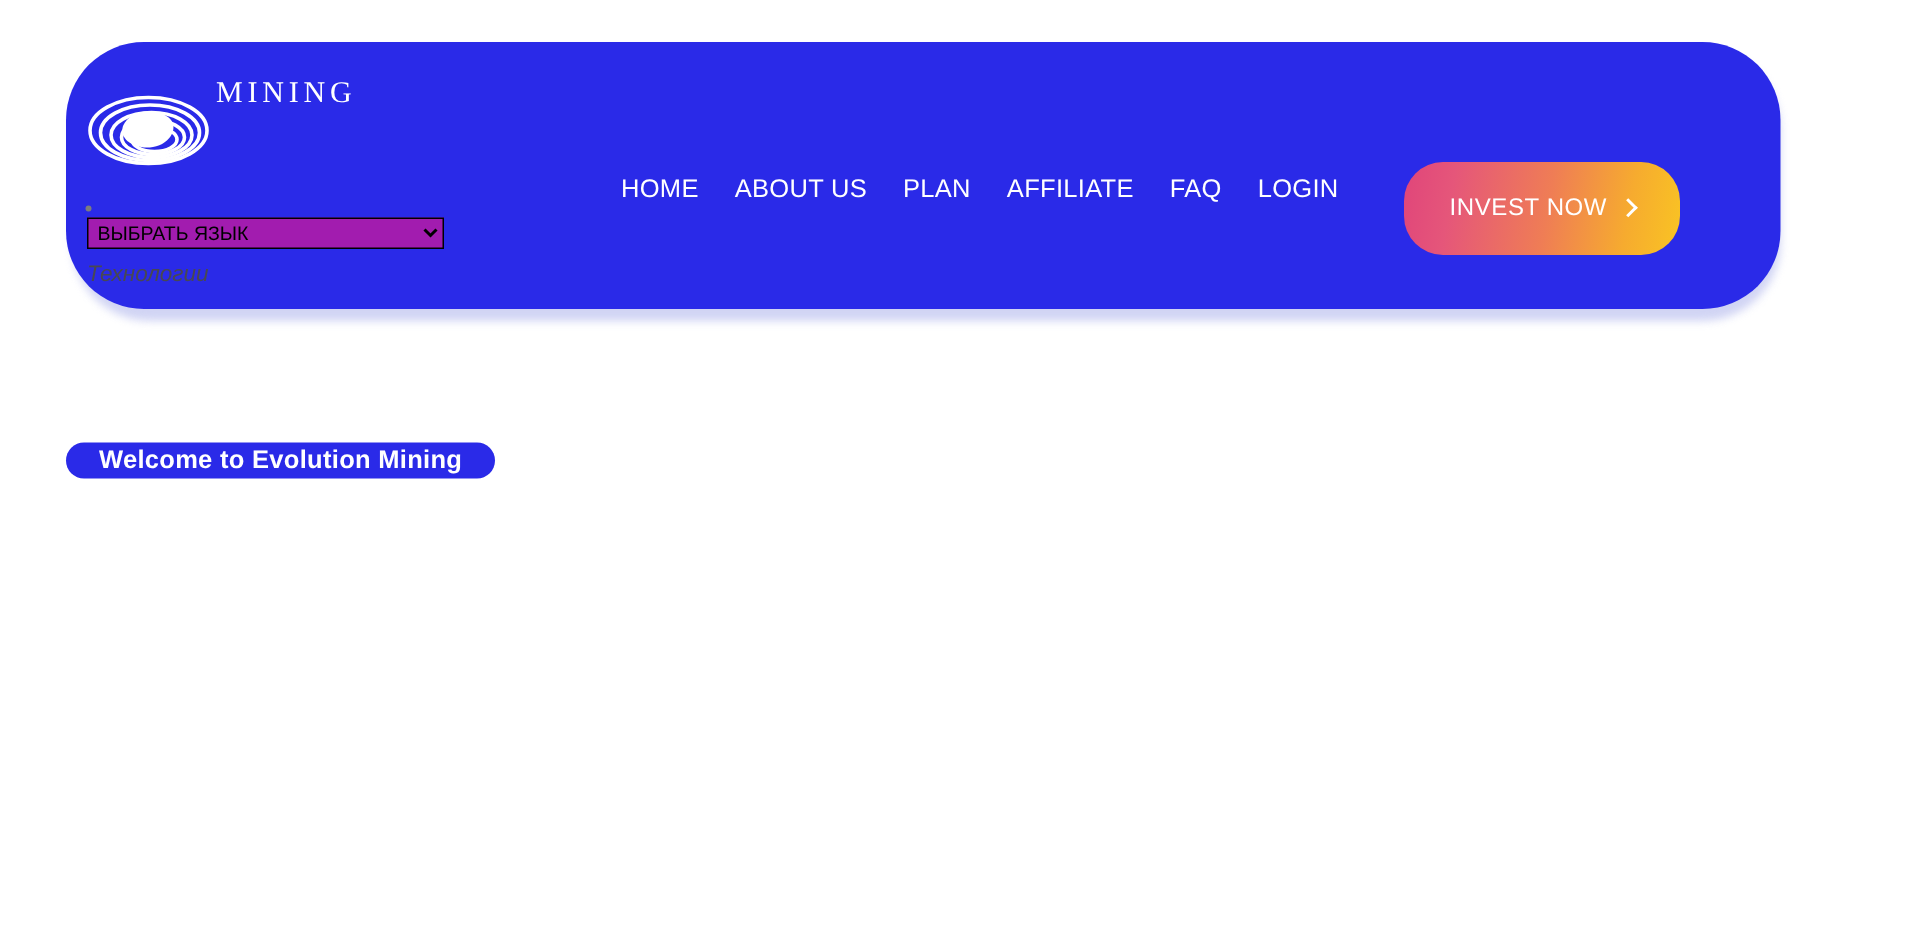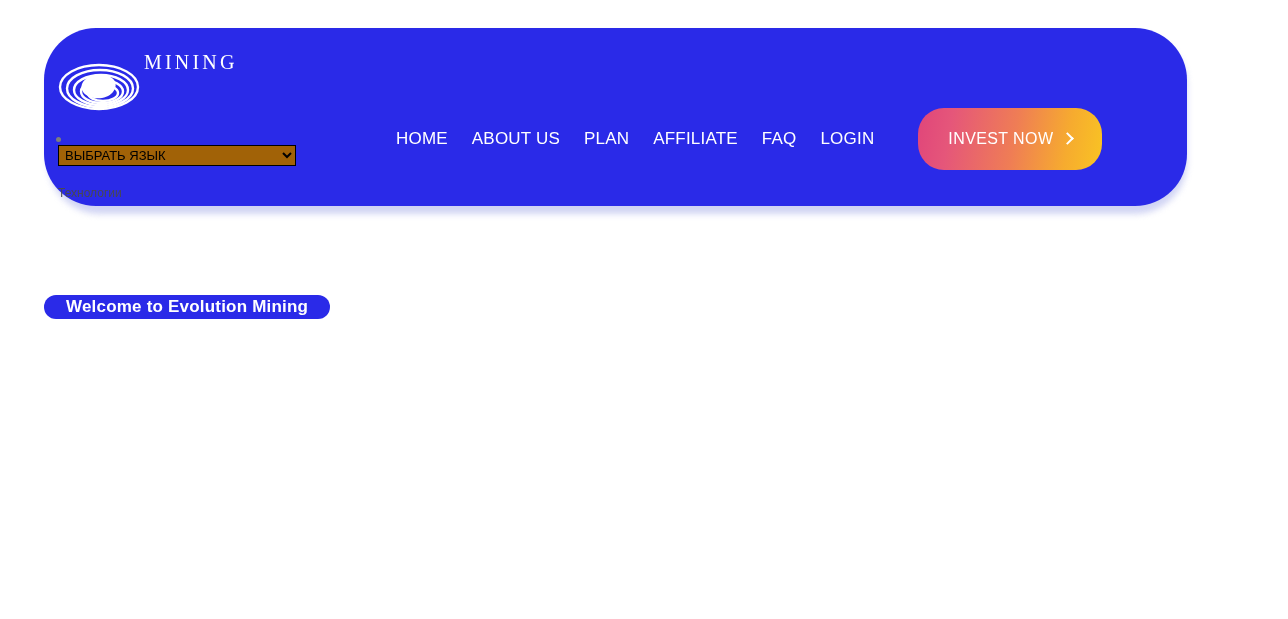--- a/index.html
+++ b/index.html
@@ -80,24 +80,24 @@
     letter-spacing: 3.2px;
     margin-top: 1px;
     margin-right: 2px;
     font-weight: 400;
     font-family: Liberation Serif, serif;
   }
 
   
   .nav {
     position: absolute;
-    left: 340px;
+    left: 358px;
     top: 80px;
     display: flex;
-    align-items: center;
+    align-items: flex-start;
     gap: 0;
   }
   .nav-item {
     color: #ffffff;
     font-size: 17px;
     line-height: 20px;
     padding: 8px 12px;
     text-decoration: none;
     white-space: nowrap;
     cursor: pointer;
@@ -152,31 +152,32 @@
   }
   .lang-select {
     display: block;
     margin-top: 3px;
     margin-left: 6px;
     width: 238px;
     height: 21px;
     font-size: 13px;
     font-family: "Liberation Sans", sans-serif;
     color: #000000;
-    background: #a16207;
+    background: #a21caf;
     border: 1px solid #000000;
     border-radius: 0;
     padding: 0 2px;
   }
   .lang-footnote {
-    margin-top: 20px;
+    margin-top: 8px;
     margin-left: 6px;
-    font-size: 12px;
+    font-size: 15px;
     color: #4a4a4a;
     opacity: .95;
+    font-style: italic;
   }
 
   
   .welcome {
     position: absolute;
     left: 44px;
     top: 295px;
     height: 24px;
     padding: 0 22px;
     display: inline-flex;

